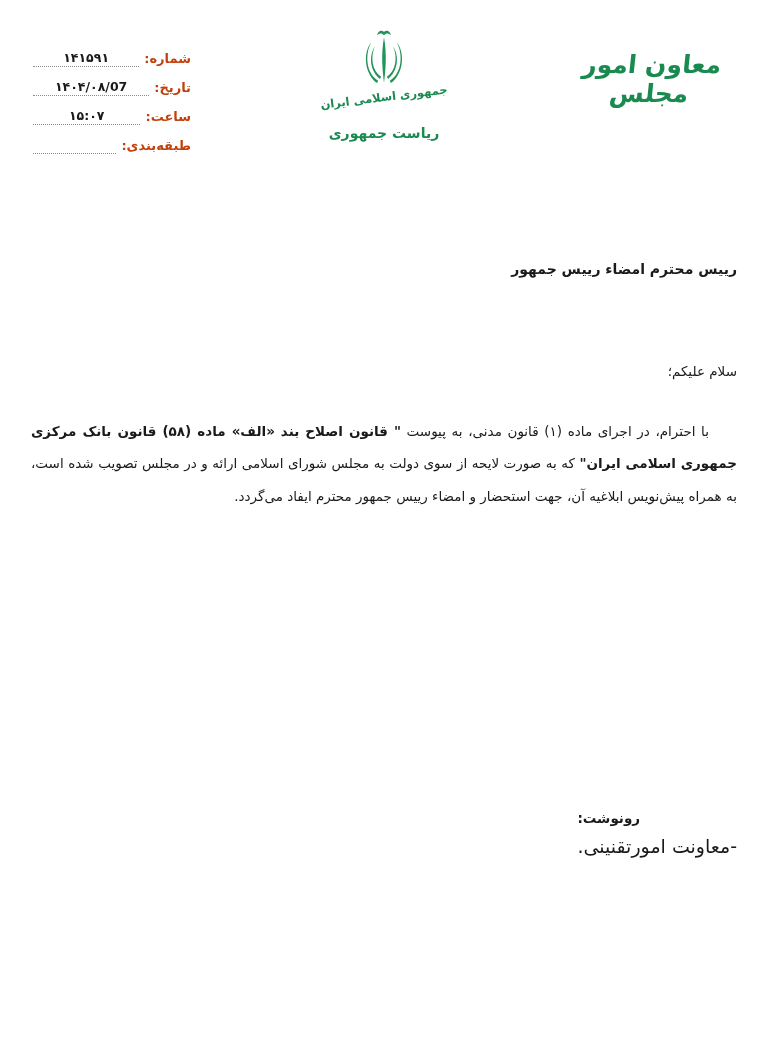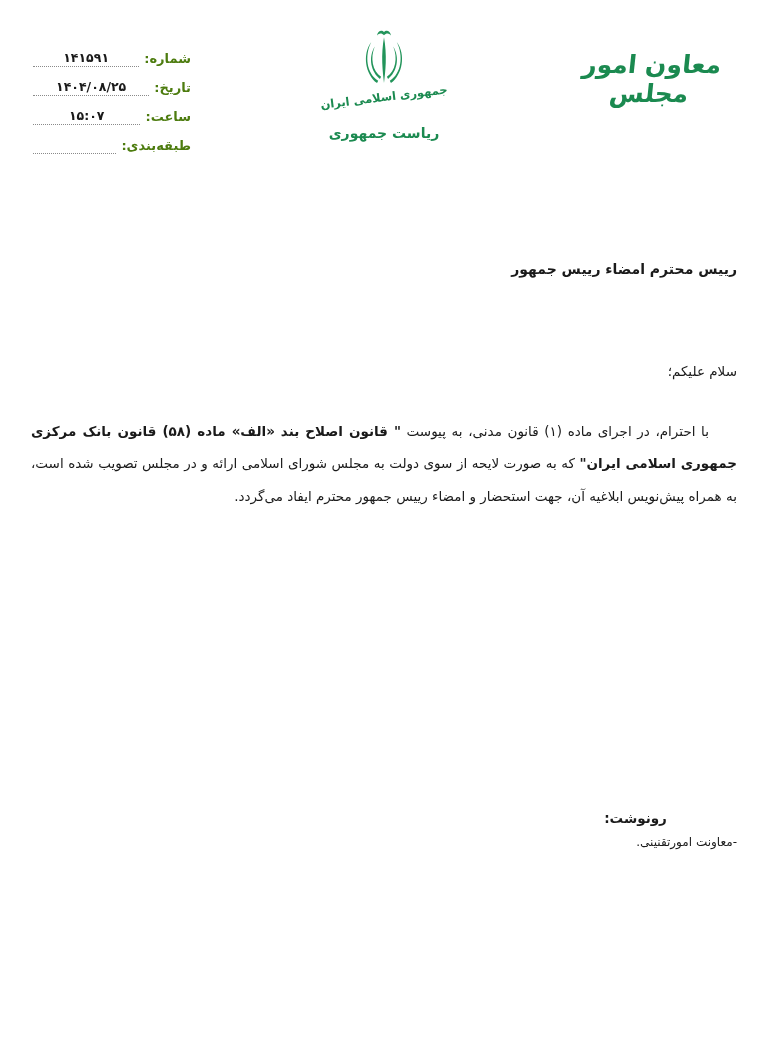--- a/index.html
+++ b/index.html
@@ -12,21 +12,21 @@
     direction:rtl;
     overflow:hidden;
   }
   
   .meta-fields{
     position:absolute;left:33px;top:38px;width:158px;
     direction:rtl;
   }
   .meta-row{display:flex;align-items:flex-end;height:29px;}
   .meta-label{
-    color:#4d7c0f;font-weight:bold;font-size:13px;
+    color:#c2410c;font-weight:bold;font-size:13px;
     margin-left:5px;white-space:nowrap;line-height:1.25;
   }
   .meta-line{
     flex:1;border-bottom:1px dotted #8a8a8a;
     text-align:center;font-size:12.5px;font-weight:bold;
     line-height:1.25;min-height:16px;
   }
   
   .emblem-block{position:absolute;left:0;right:0;top:28px;text-align:center;}
   .emblem-block svg{display:block;margin:0 auto;}
@@ -62,35 +62,35 @@
   }
   .body-par .law{font-weight:bold;}
   
   .signature-block{position:absolute;left:126px;top:574px;width:184px;text-align:center;}
   .signature-block svg{display:block;margin:0 auto;}
   .sig-name{font-weight:bold;font-size:12.5px;margin-top:2px;}
   .sig-title{font-weight:bold;font-size:11px;margin-top:4px;}
   
   .footer-block{position:absolute;right:31px;top:810px;text-align:left;}
   .footer-label{font-weight:bold;font-size:13.5px;}
-  .footer-item{font-size:12px;margin-top:9px;margin-left:32px;}
+  .footer-item{font-size:19px;margin-top:9px;}
 </style>
 </head>
 <body>
 
 <div class="page">
 
   <div class="meta-fields">
     <div class="meta-row">
       <span class="meta-label">شماره:</span>
       <span class="meta-line">۱۴۱۵۹۱</span>
     </div>
     <div class="meta-row">
       <span class="meta-label">تاریخ:</span>
-      <span class="meta-line">۱۴۰۴/۰۸/۲۵</span>
+      <span class="meta-line">۱۴۰۴/۰۸/07</span>
     </div>
     <div class="meta-row">
       <span class="meta-label">ساعت:</span>
       <span class="meta-line">۱۵:۰۷</span>
     </div>
     <div class="meta-row">
       <span class="meta-label">طبقه‌بندی:</span>
       <span class="meta-line"></span>
     </div>
   </div>

